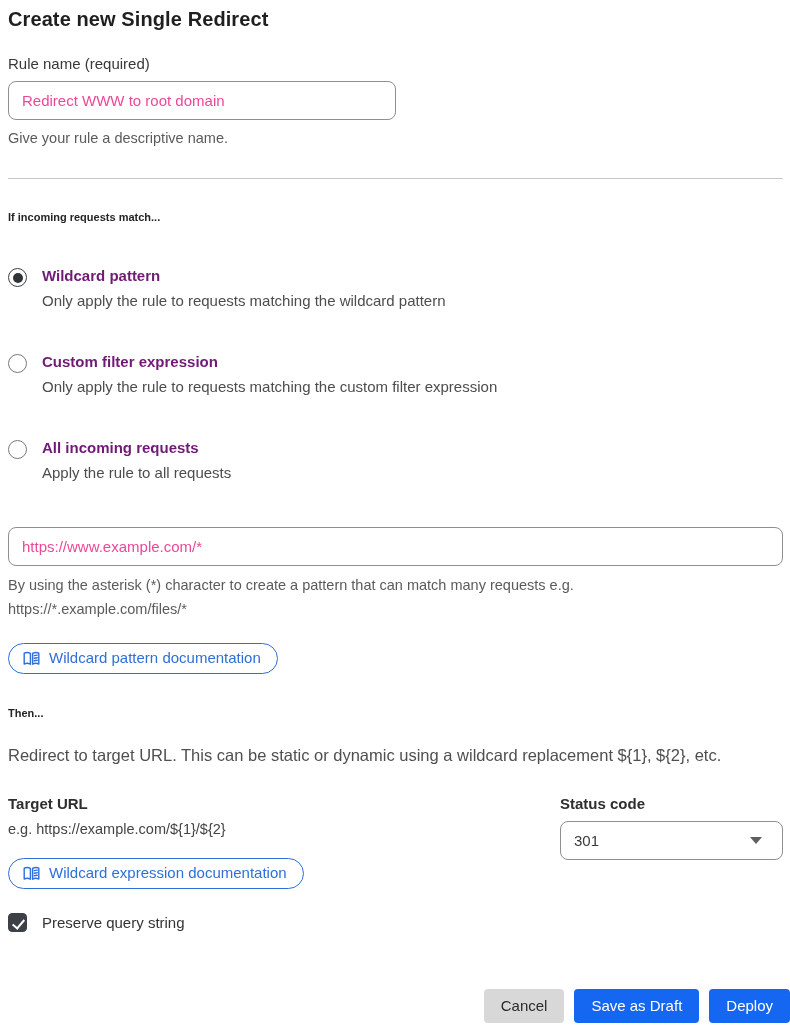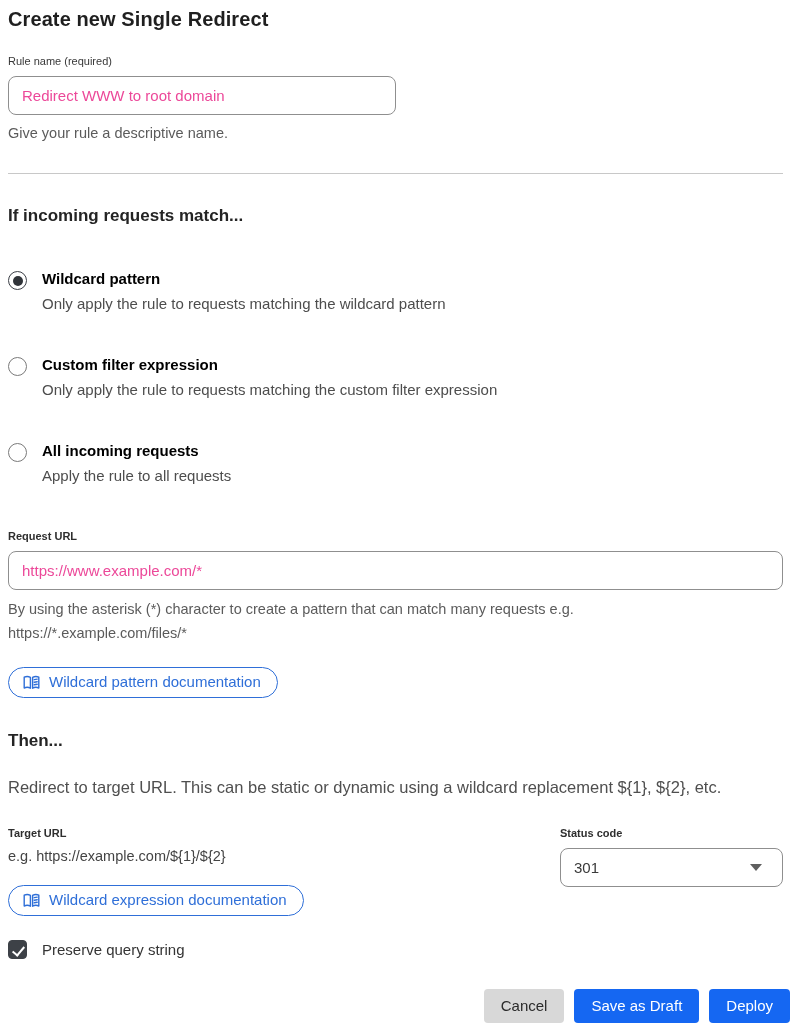--- a/index.html
+++ b/index.html
@@ -10,39 +10,39 @@
     color: #2e2e2e;
     padding: 8px 7px 8px 8px;
     position: relative;
     overflow: hidden;
   }
   .page-title {
     font-size: 20px; font-weight: 700; color: #1f1f1f;
     letter-spacing: 0.1px;
     margin-bottom: 24px;
   }
-  .field-label { font-size: 11px; color: #383838; margin-bottom: 9px; }
+  .field-label { font-size: 15px; color: #383838; margin-bottom: 9px; }
   .field-label.semibold { font-weight: 600; color: #2e2e2e; }
   .text-input {
     display: block;
     height: 39px;
     border: 1px solid #8f8f8f;
     border-radius: 8px;
     padding: 0 13px;
     font-family: "Liberation Sans", sans-serif;
     font-size: 15px;
     color: #ec4899;
     background: #fff;
     outline: none;
     width: 100%;
   }
   .rule-name-input { width: 388px; }
   .helper-text { font-size: 14.5px; color: #5b5b5b; margin-top: 7px; line-height: 1.6; }
   .divider { border: none; border-top: 1px solid #c8c8c8; margin: 28px 0 0 0; }
-  .section-heading { font-size: 17px; font-weight: 700; color: #242424; }
+  .section-heading { font-size: 11px; font-weight: 700; color: #242424; }
   .match-heading { margin-top: 32px; }
 
   .radio-group { margin-top: 44px; }
   .radio-item { display: flex; align-items: flex-start; margin-bottom: 43px; cursor: pointer; }
   .radio-item:last-child { margin-bottom: 0; }
   .radio {
     width: 19px; height: 19px;
     border: 1.5px solid #7a7a7a;
     border-radius: 50%;
     margin-top: 1px;
@@ -54,21 +54,21 @@
   .radio[aria-checked="true"]::after {
     content: "";
     position: absolute;
     left: 50%; top: 50%;
     width: 10px; height: 10px;
     transform: translate(-50%, -50%);
     border-radius: 50%;
     background: #303439;
   }
   .radio-texts { margin-left: 15px; }
-  .radio-label { font-size: 15px; font-weight: 600; color: #000000; line-height: 1.2; }
+  .radio-label { font-size: 15px; font-weight: 600; color: #701a75; line-height: 1.2; }
   .radio-desc { font-size: 15px; color: #4d4d4d; margin-top: 7px; line-height: 1.2; }
 
   .request-url-block { margin-top: 45px; }
   .helper-block { margin-top: 8px; }
   .helper-line { font-size: 14.5px; color: #5b5b5b; line-height: 1.65; }
 
   .doc-button {
     margin-top: 21px;
     display: inline-flex;
     align-items: center;
@@ -186,21 +186,20 @@
   <div class="radio-item">
     <span class="radio" aria-checked="false"></span>
     <span class="radio-texts">
       <span class="radio-label" style="display:block">All incoming requests</span>
       <span class="radio-desc" style="display:block">Apply the rule to all requests</span>
     </span>
   </div>
 </div>
 
 <div class="request-url-block">
-  <div class="field-label semibold">Request URL</div>
   <input class="text-input" type="text" value="https://www.example.com/*" style="">
   <div class="helper-block">
     <div class="helper-line">By using the asterisk (*) character to create a pattern that can match many requests e.g.</div>
     <div class="helper-line">https://*.example.com/files/*</div>
   </div>
   <button class="doc-button">
     <span>
       <svg width="17" height="15" viewBox="0 0 17 15" fill="none" stroke="#2f6fd8" stroke-width="1.4" stroke-linecap="round" stroke-linejoin="round">
         <path d="M1.2 2.2 C3.3 1.2 5.3 1.2 7.4 2.4 L7.4 13.2 C5.3 12.0 3.3 12.0 1.2 13.0 Z"></path>
         <path d="M15.8 2.2 C13.7 1.2 11.7 1.2 9.6 2.4 L9.6 13.2 C11.7 12.0 13.7 12.0 15.8 13.0 Z"></path>

